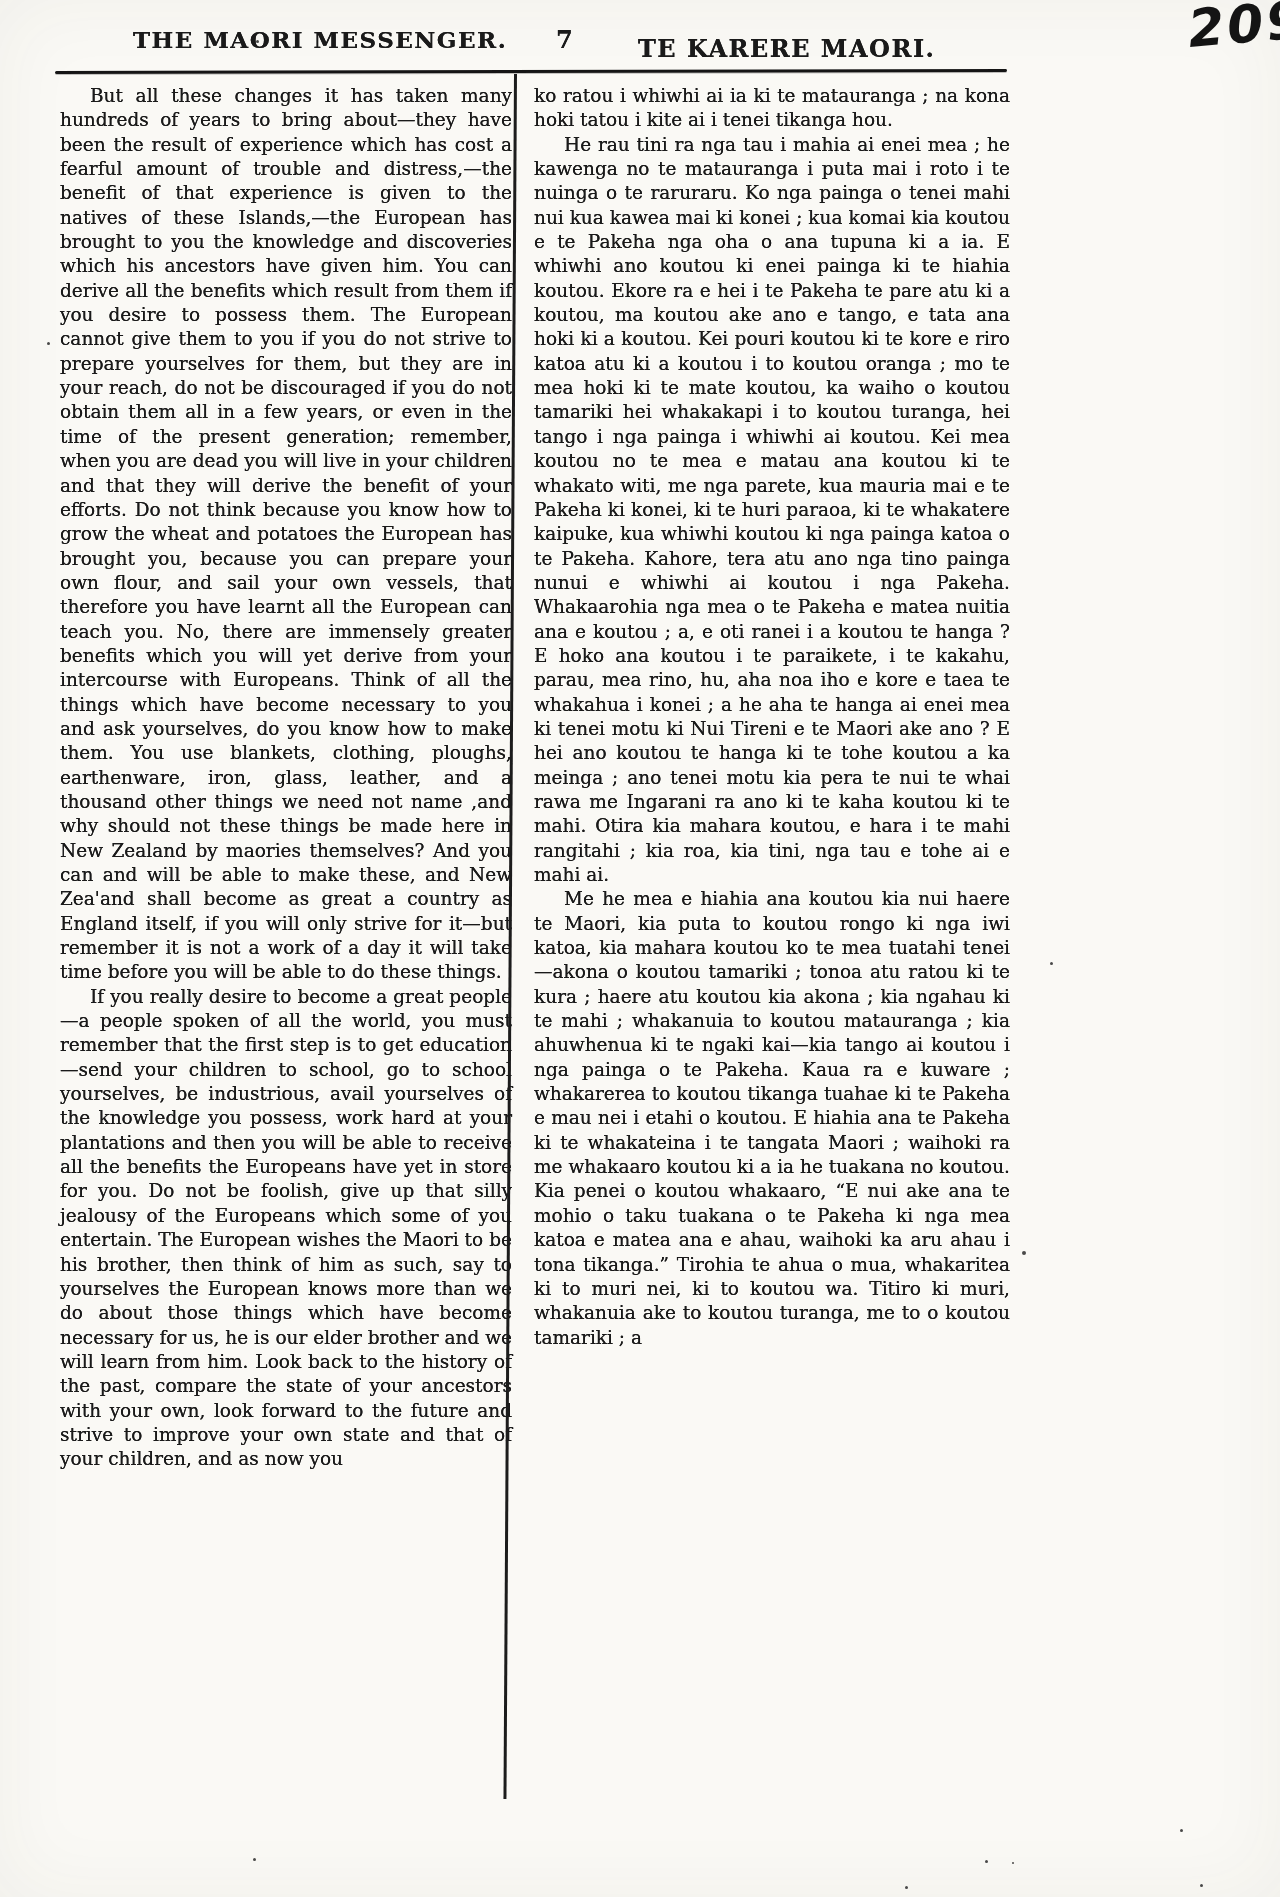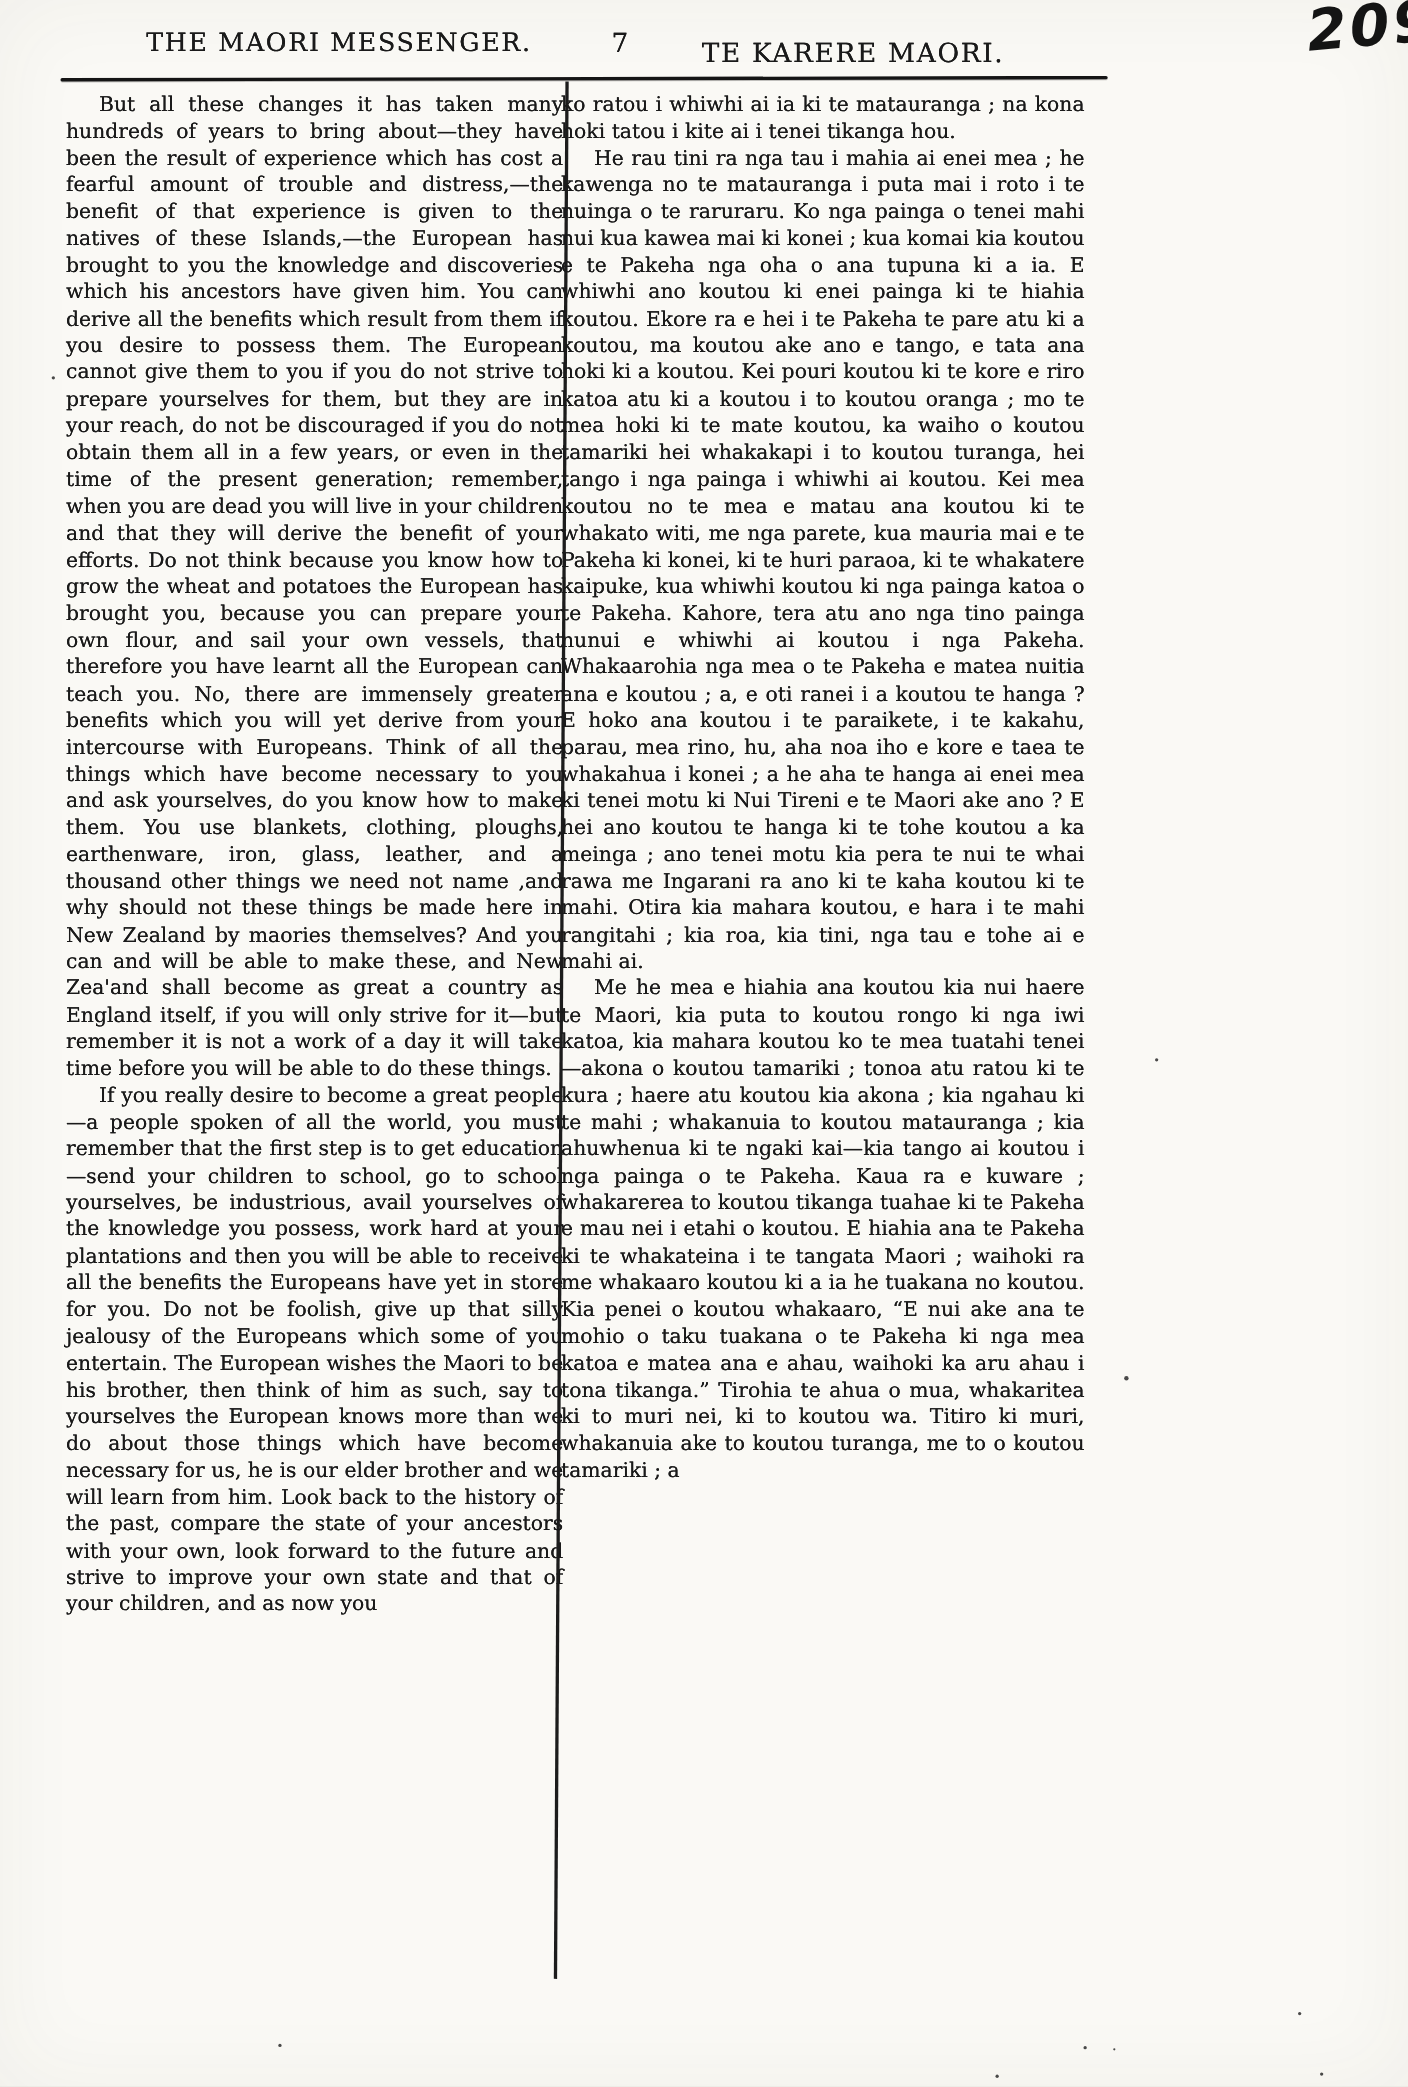--- a/index.html
+++ b/index.html
@@ -9,21 +9,21 @@
     margin:0 auto;
     background: var(--paper, #faf9f5);
     overflow:hidden;
     font-family:"DejaVu Serif", serif;
     color: var(--ink, #1a1a1a);
     box-shadow: inset 0 0 80px rgba(60,55,40,0.05);
   }
   
   .masthead {
     position:absolute;
-    font-weight:400;
+    font-weight:700;
     font-size:23px;
     letter-spacing:1.5px;
     white-space:nowrap;
     text-shadow:0 0 0.6px currentColor;
   }
   .h-left  { left:133px; top:26px; }
   .h-num   { left:556px; top:25px; font-size:24px; letter-spacing:0; }
   .h-right { left:638px; top:24px; font-size:24px;margin-top:10px; }
   .handwritten {
     position:absolute;
@@ -56,21 +56,21 @@
   
   .col {
     position:absolute;
     top:84px;
     font-size:18.5px;
     line-height:24.35px;
     text-align:justify;
     text-shadow:0 0 0.5px currentColor;
   }
   .col-left  { left:60px;  width:452px; }
-  .col-right { left:510px; width:476px; }
+  .col-right { left:534px; width:476px; }
   .col p { margin:0; padding:0; }
   .col p.indent { text-indent:30px; }
   .col p.noindent { text-indent:0; }
   
   .speck {
     position:absolute;
     background:#2a2a2a;
     border-radius:50%;
     opacity:0.85;
   }

